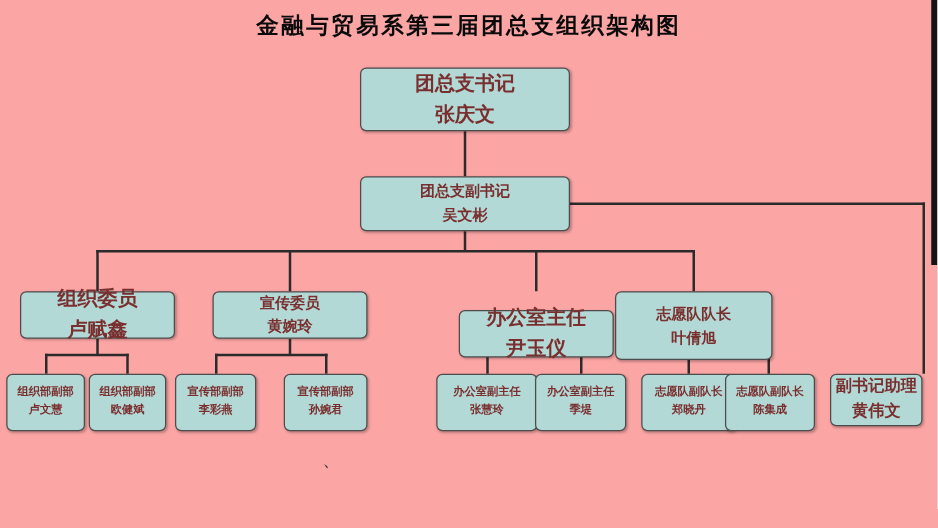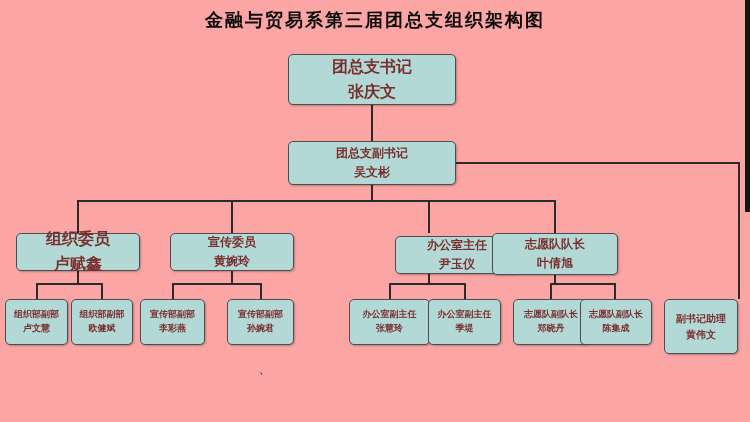--- a/index.html
+++ b/index.html
@@ -38,31 +38,31 @@
     box-shadow: 1px 1px 2px rgba(0,0,0,0.25);
     line-height: 1.55;
   }
   .line { position: absolute; background: #2b2b2b; }
 
   
   .n-secretary { left: 288px; top: 54px;  width: 168px; height: 51px; font-size: 16px; }
   .n-deputy    { left: 288px; top: 141px; width: 168px; height: 44px; font-size: 12px; }
   .n-org       { left: 16px;  top: 233px; width: 124px; height: 38px; font-size: 16px; }
   .n-prop      { left: 170px; top: 233px; width: 124px; height: 38px; font-size: 12px; }
-  .n-office    { left: 367px; top: 236px; width: 124px; height: 38px; font-size: 12px; margin-left: 28px; }
-  .n-volunteer { left: 492px; top: 233px; width: 126px; height: 42px; font-size: 12px; }
+  .n-office    { left: 367px; top: 248px; width: 124px; height: 38px; font-size: 16px; }
+  .n-volunteer { left: 492px; top: 233px; width: 126px; height: 55px; font-size: 12px; }
   .n-org1      { left: 5px;   top: 299px; width: 63px;  height: 46px; font-size: 9px; }
   .n-org2      { left: 71px;  top: 299px; width: 62px;  height: 46px; font-size: 9px; }
   .n-prop1     { left: 140px; top: 299px; width: 65px;  height: 46px; font-size: 9px; }
   .n-prop2     { left: 227px; top: 299px; width: 67px;  height: 46px; font-size: 9px; }
   .n-office1   { left: 349px; top: 299px; width: 81px;  height: 46px; font-size: 9px; }
   .n-office2   { left: 428px; top: 299px; width: 73px;  height: 46px; font-size: 9px; }
   .n-vol1      { left: 513px; top: 299px; width: 76px;  height: 46px; font-size: 9px; }
   .n-vol2      { left: 580px; top: 299px; width: 72px;  height: 46px; font-size: 9px; }
-  .n-assistant { left: 664px; top: 299px; width: 74px;  height: 55px; font-size: 10px; }
+  .n-assistant { left: 664px; top: 299px; width: 74px;  height: 42px; font-size: 13px; }
 
   
   .l-sec-dep      { left: 371px; top: 105px; width: 2px;  height: 36px; }
   .l-dep-stub     { left: 371px; top: 185px; width: 2px;  height: 16px; }
   .l-h3           { left: 77px;  top: 200px; width: 479px; height: 2px; }
   .l-org-stub     { left: 77px;  top: 200px; width: 2px;  height: 33px; }
   .l-prop-stub    { left: 231px; top: 200px; width: 2px;  height: 33px; }
   .l-office-stub  { left: 428px; top: 200px; width: 2px;  height: 33px; }
   .l-vol-stub     { left: 554px; top: 200px; width: 2px;  height: 33px; }
   .l-dep-right    { left: 456px; top: 162px; width: 284px; height: 2px; }

